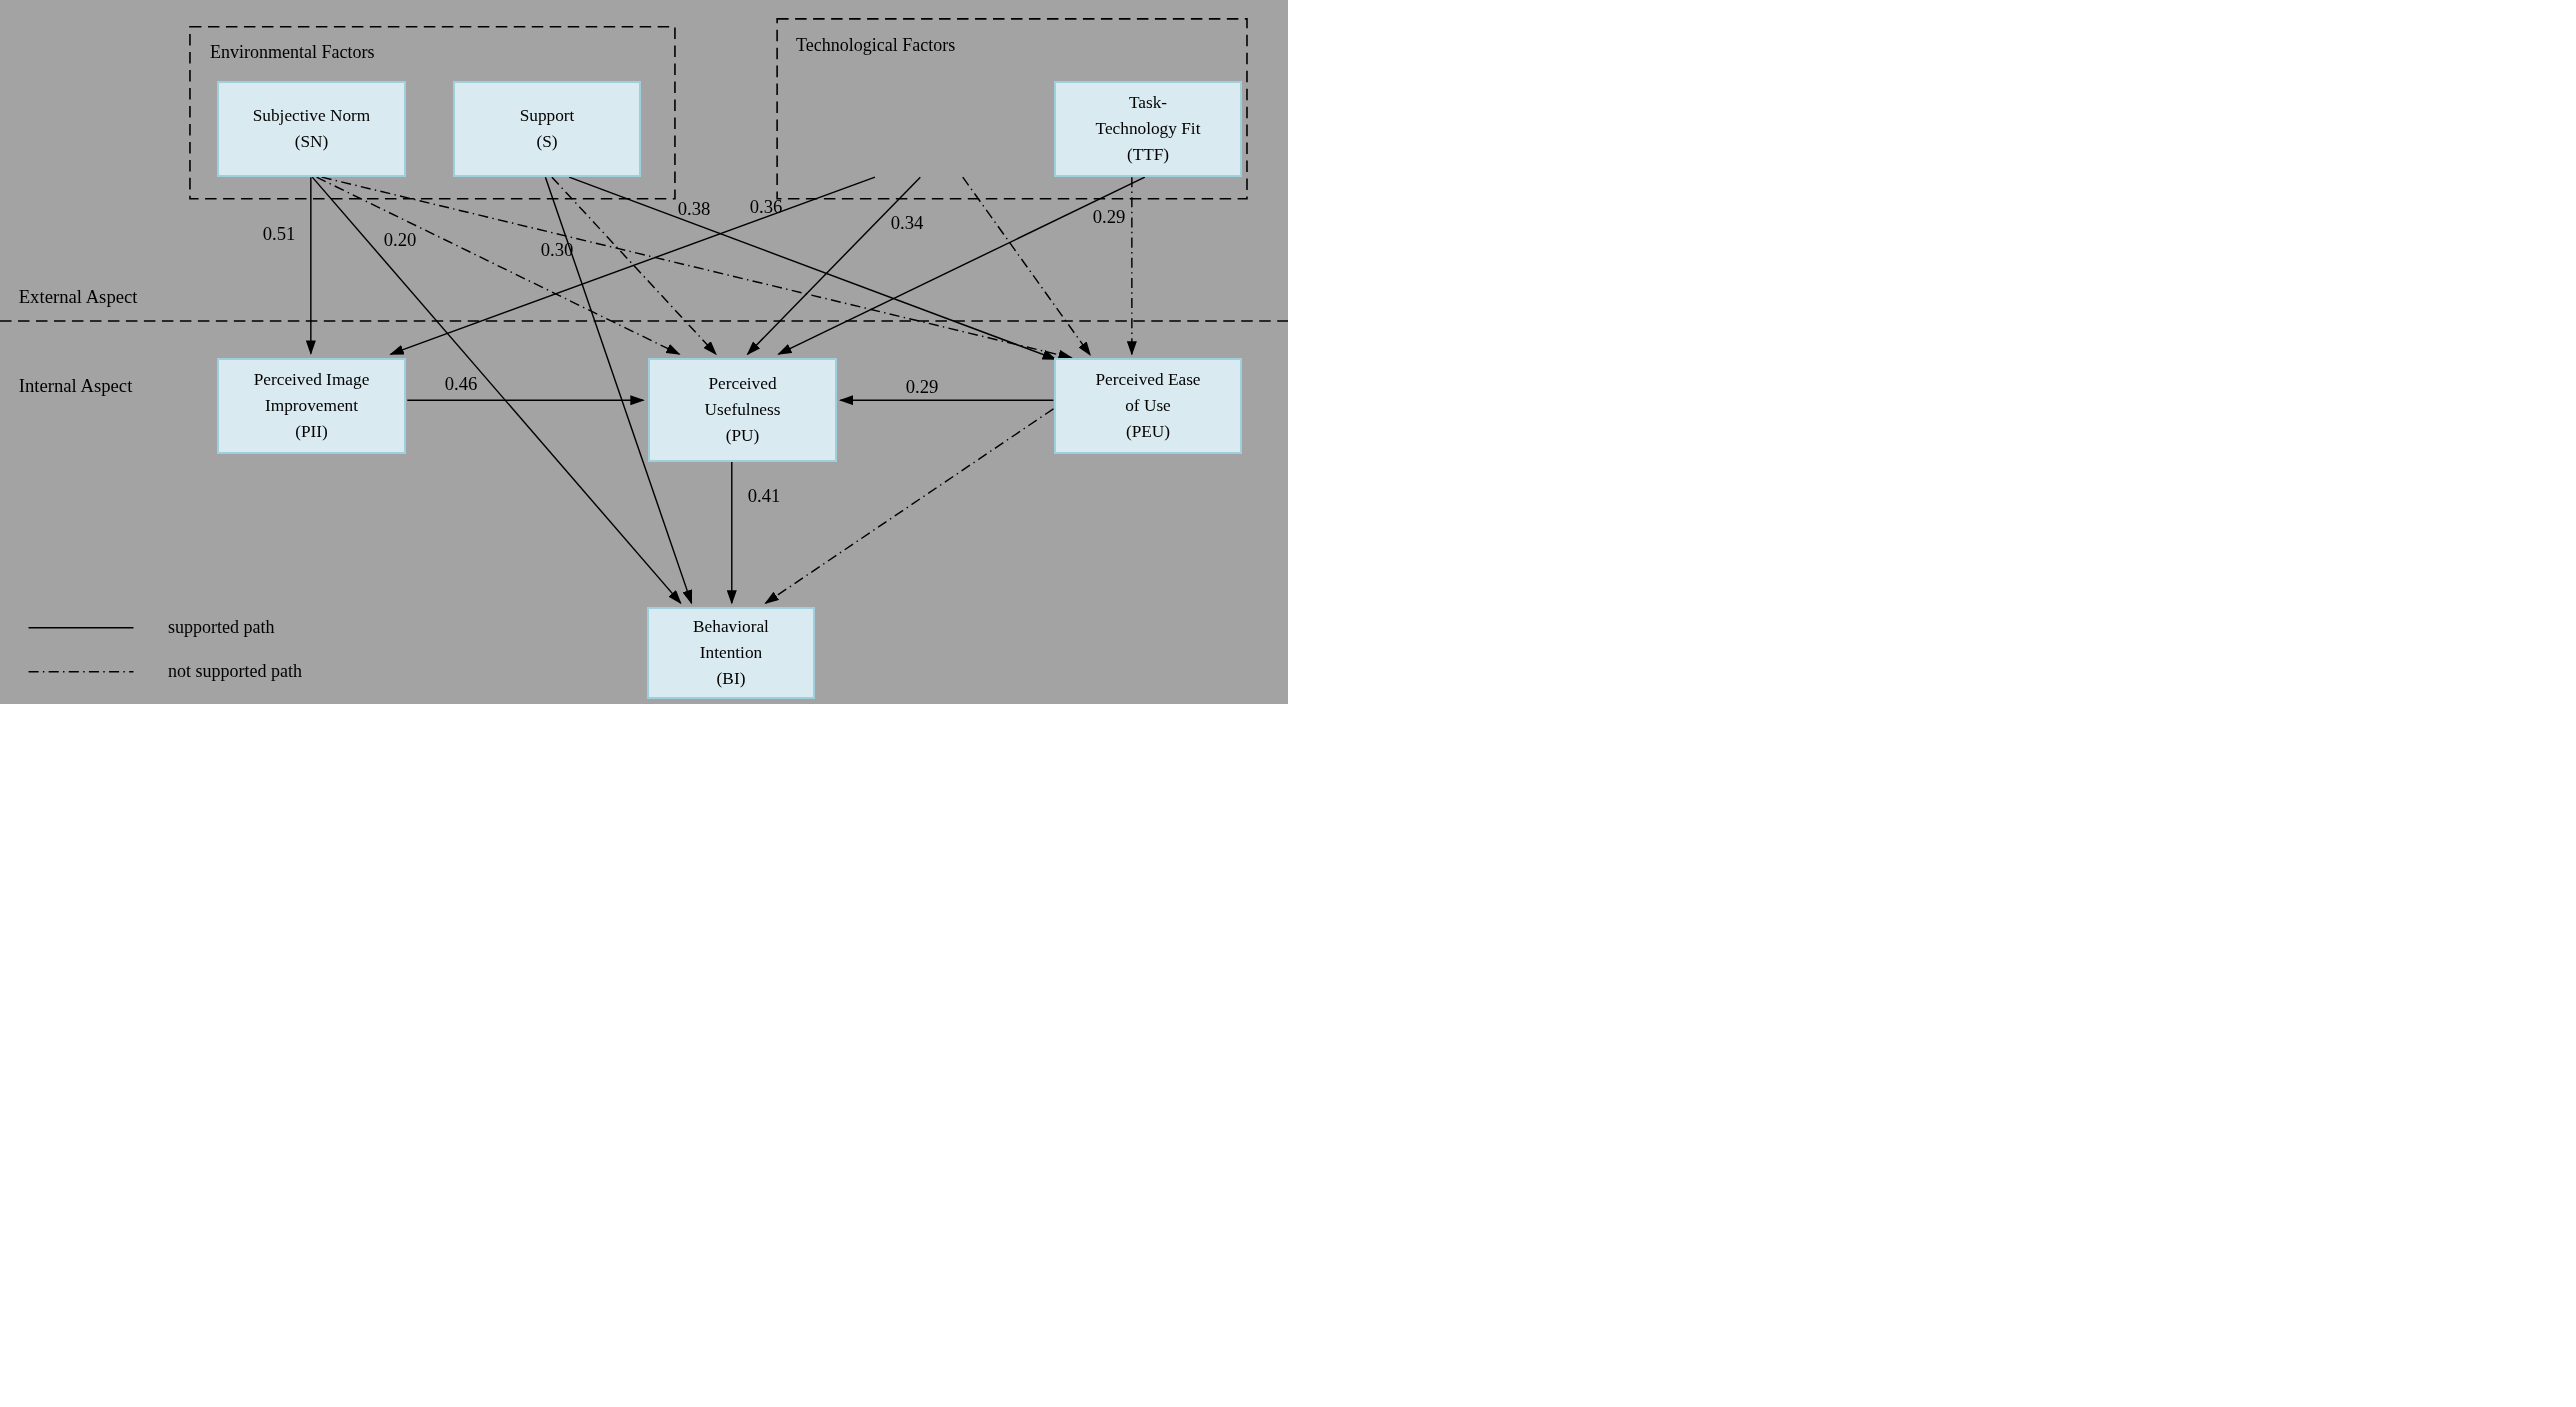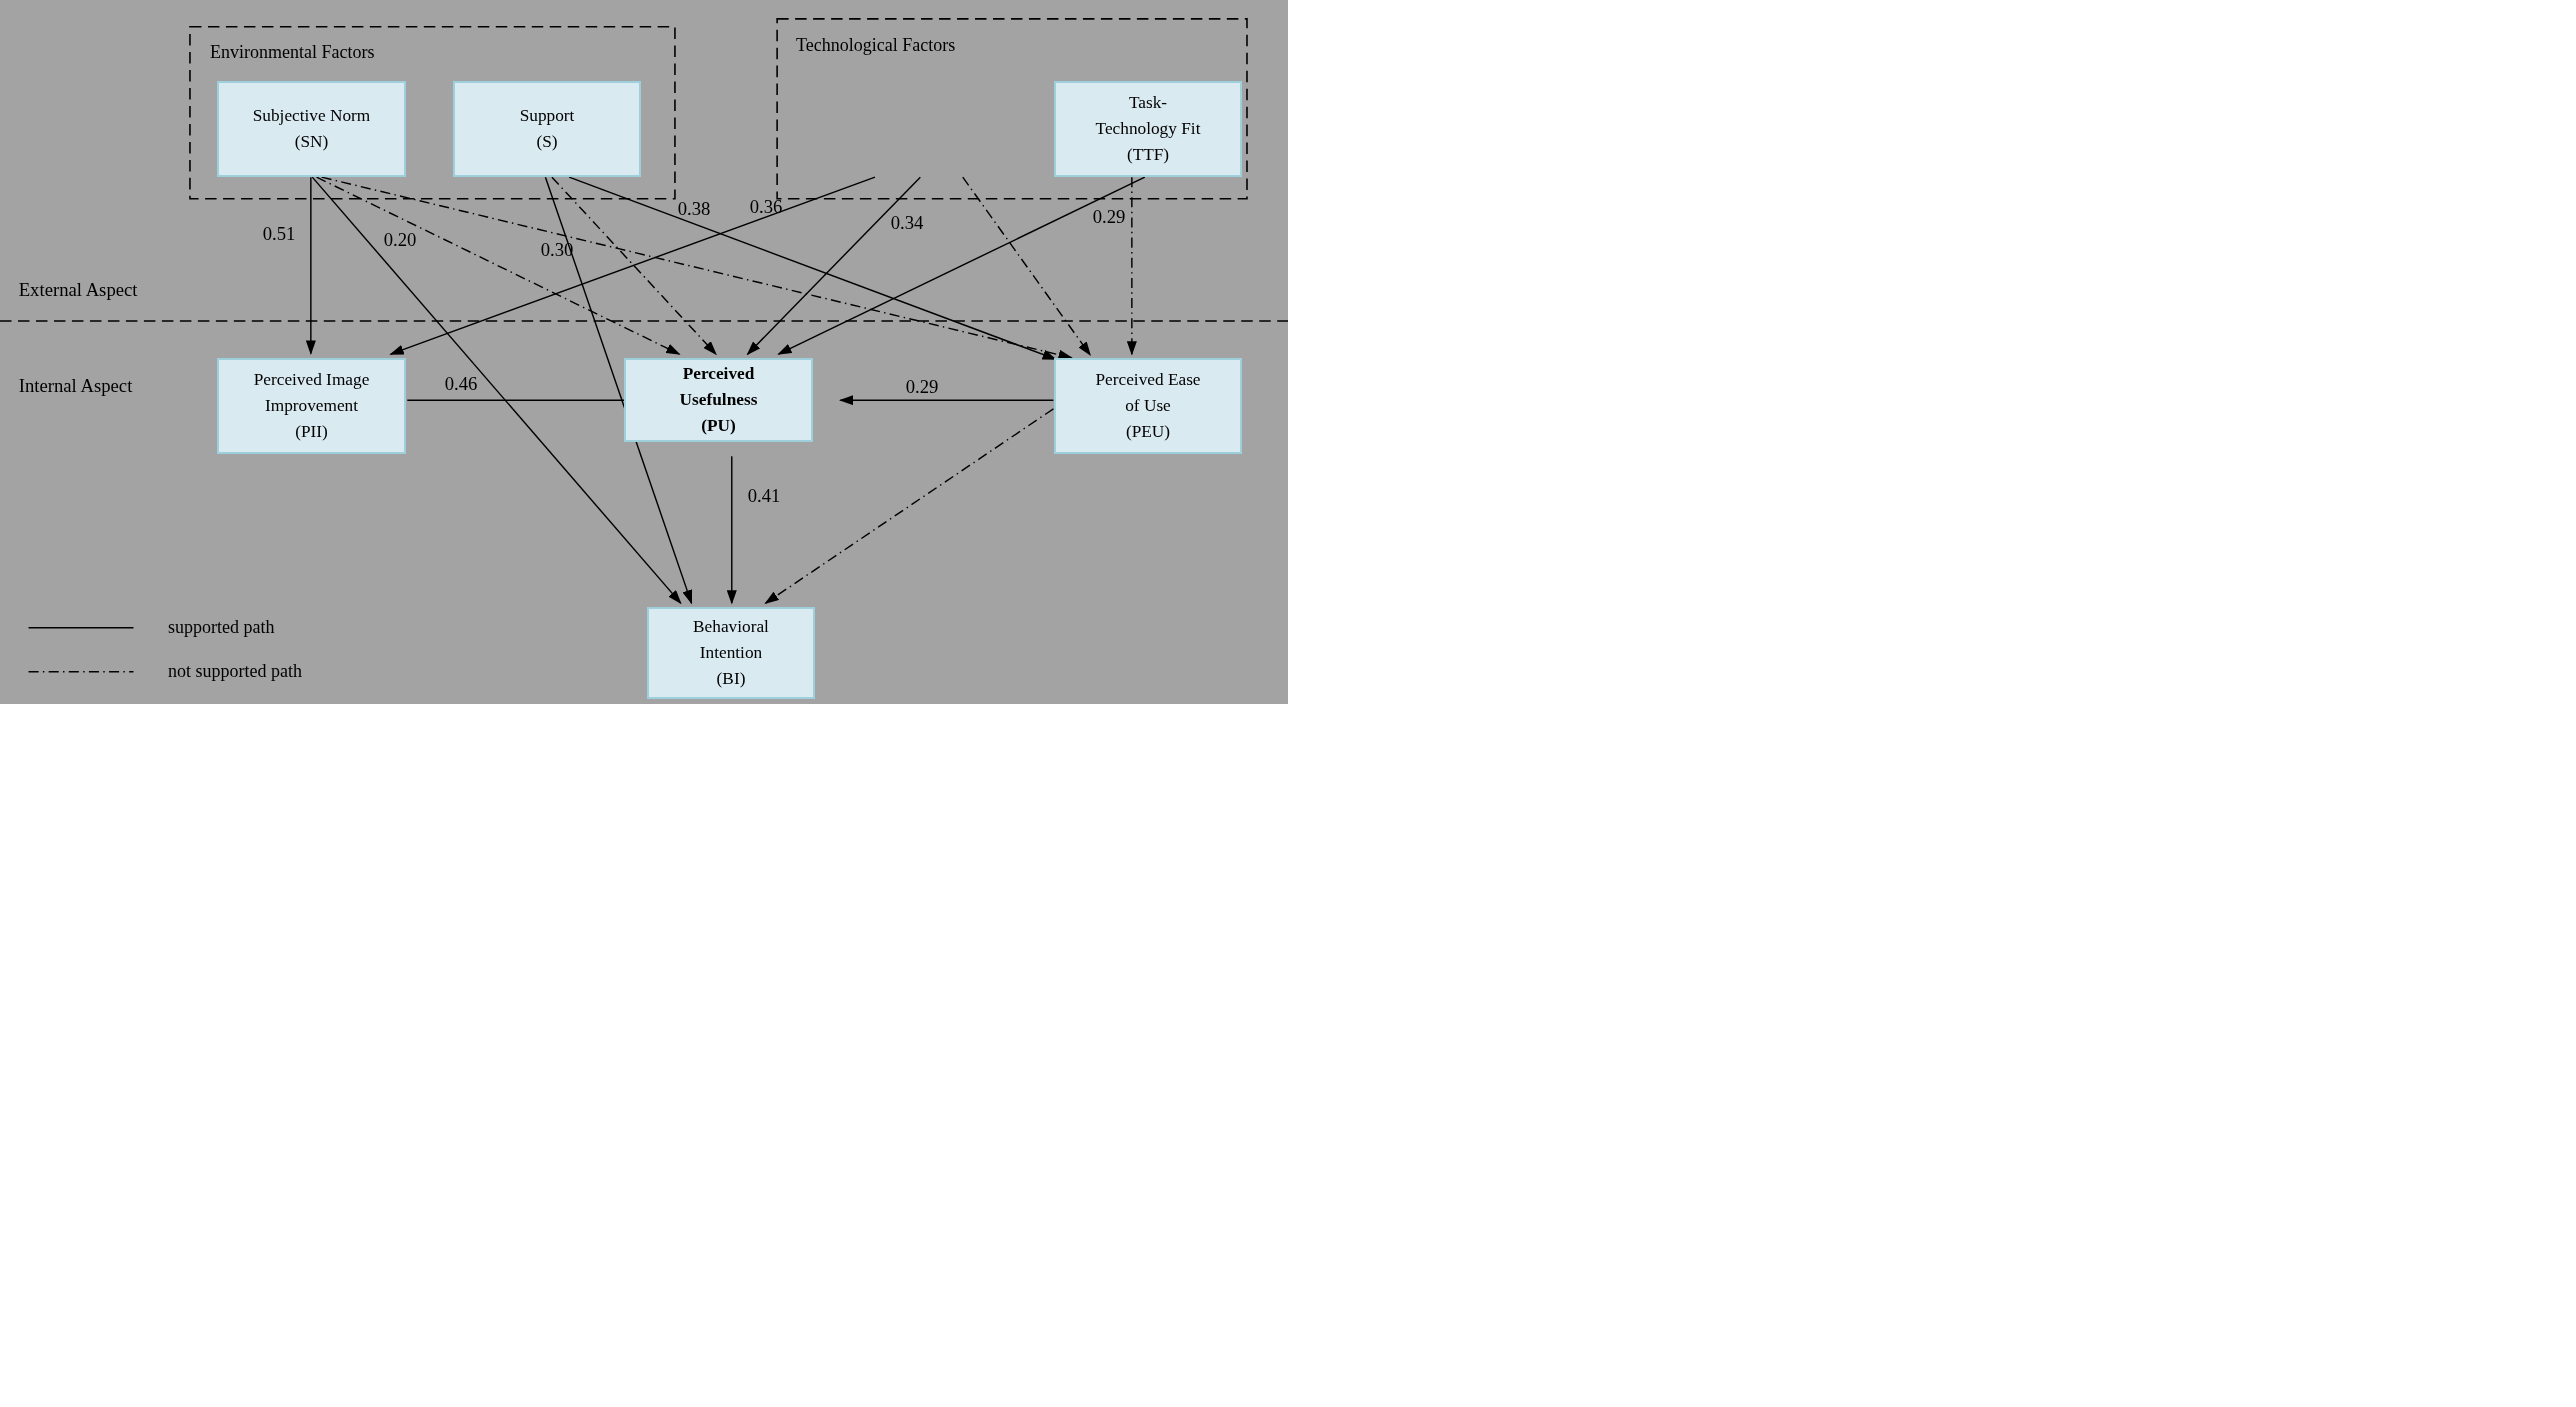--- a/index.html
+++ b/index.html
@@ -64,34 +64,34 @@
     <line class="edge dashdot" x1="447" y1="246" x2="1489" y2="497" marker-end="url(#arw)"></line>
     <line class="edge dashdot" x1="767" y1="246" x2="995" y2="492" marker-end="url(#arw)"></line>
     <line class="edge dashdot" x1="1338" y1="246" x2="1515" y2="493" marker-end="url(#arw)"></line>
     <line class="edge dashdot" x1="1573" y1="246" x2="1573" y2="492" marker-end="url(#arw)"></line>
     <line class="edge dashdot" x1="1464" y1="568" x2="1064" y2="838" marker-end="url(#arw)"></line>
   </svg>
 
   <div class="grplabel" style="left:210px;top:42px;">Environmental Factors</div>
   <div class="grplabel" style="left:796px;top:35px;">Technological Factors</div>
 
-  <div class="aspect" style="left:18.7px;top:279px;">External Aspect</div>
+  <div class="aspect" style="left:18.7px;top:286px;">External Aspect</div>
   <div class="aspect" style="left:18.7px;top:375px;">Internal Aspect</div>
 
   <div class="node" style="left:217px;top:81px;width:189px;height:96px;">Subjective Norm
 (SN)</div>
   <div class="node" style="left:453px;top:81px;width:188px;height:96px;">Support
 (S)</div>
   <div class="node" style="left:1054px;top:81px;width:188px;height:96px;">Task-
 Technology Fit
 (TTF)</div>
   <div class="node" style="left:217px;top:358px;width:189px;height:96px;">Perceived Image
 Improvement
 (PII)</div>
-  <div class="node" style="left:624px;top:358px;width:189px;height:84px;font-weight:bold;">Perceived
+  <div class="node" style="left:648px;top:358px;width:189px;height:104px;">Perceived
 Usefulness
 (PU)</div>
   <div class="node" style="left:1054px;top:358px;width:188px;height:96px;">Perceived Ease
 of Use
 (PEU)</div>
   <div class="node" style="left:647px;top:607px;width:168px;height:92px;">Behavioral
 Intention
 (BI)</div>
 
   <span class="coef" style="left:279px;top:234px;">0.51</span>

